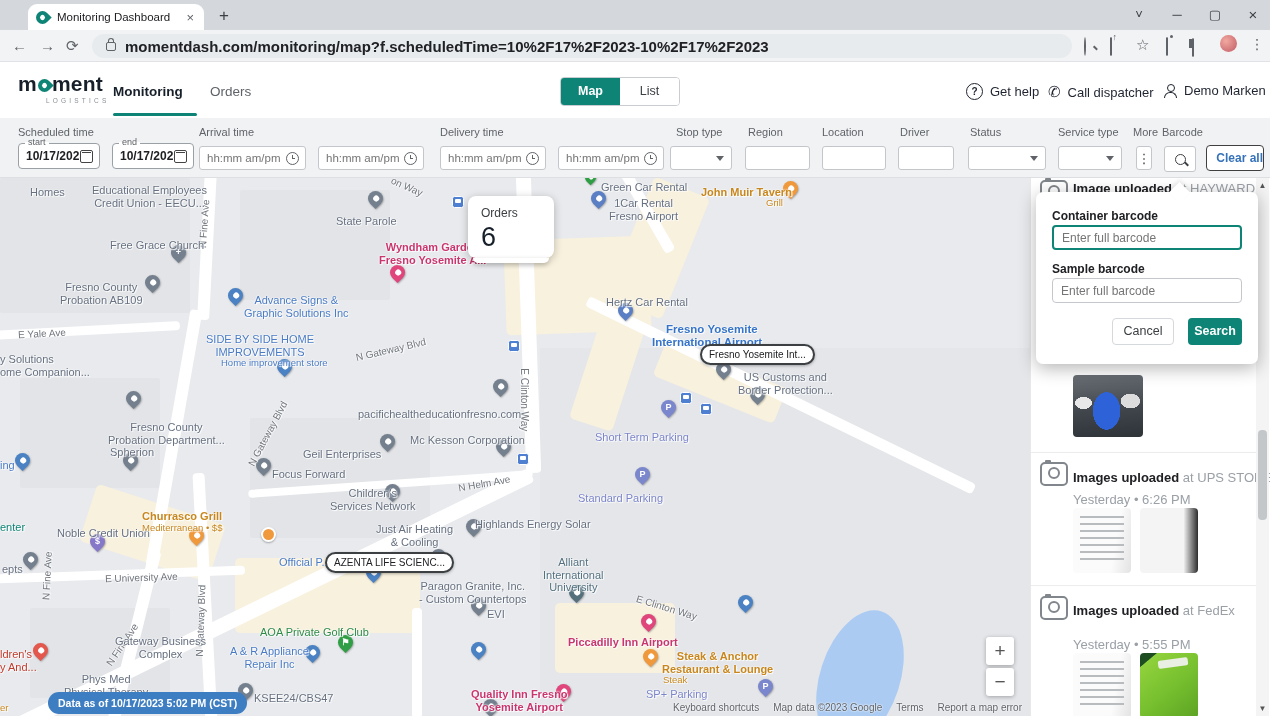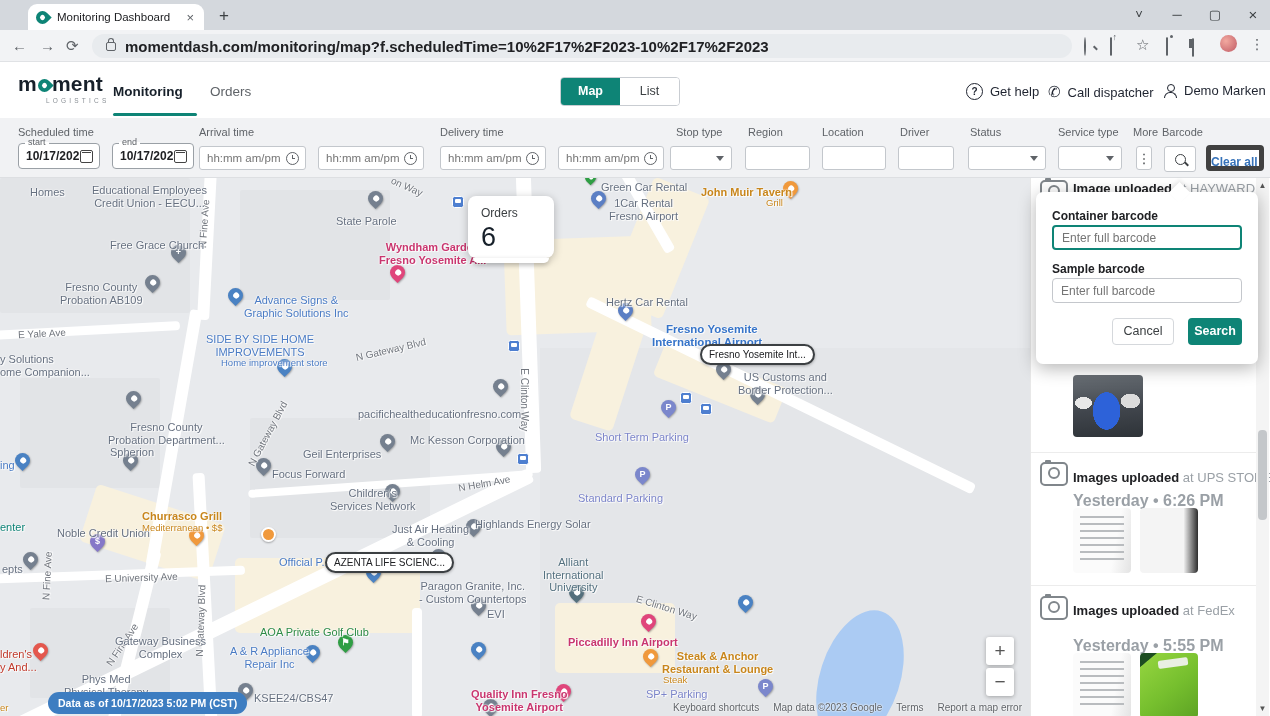--- a/index.html
+++ b/index.html
@@ -60,21 +60,21 @@
   .icon-cal{width:11px;height:11px;border:1.4px solid #444;border-radius:2px;margin-right:6px;position:relative;flex:0 0 11px;}
   .icon-cal::before{content:"";position:absolute;left:1px;top:1.5px;right:1px;border-top:1.4px solid #444;}
   .icon-clock{width:11px;height:11px;border:1.4px solid #5f6368;border-radius:50%;margin-right:6px;position:relative;flex:0 0 11px;}
   .icon-clock::after{content:"";position:absolute;left:4.6px;top:2px;width:1.4px;height:4px;background:#5f6368;}
   .icon-clock::before{content:"";position:absolute;left:4.6px;top:5px;width:3.5px;height:1.4px;background:#5f6368;}
   .caret{width:0;height:0;border-left:4px solid transparent;border-right:4px solid transparent;border-top:5px solid #5f6368;margin:0 7px 0 auto;}
   .kebabbtn{justify-content:center;font-size:13px;color:#3c4043;letter-spacing:0;}
   .searchbtn{justify-content:center;}
   .smag{width:9px;height:9px;border:1.8px solid #3c4043;border-radius:50%;position:relative;}
   .smag::after{content:"";position:absolute;left:8px;top:8px;width:5px;height:2px;background:#3c4043;transform:rotate(45deg);}
-  #clearall{position:absolute;left:1206px;top:27px;width:58px;height:26px;border:5px solid #404040;border-radius:4px;background:#fff;color:#3672b9;font-size:12px;font-weight:bold;text-align:left;line-height:24px;box-sizing:border-box;}
+  #clearall{position:absolute;left:1206px;top:27px;width:58px;height:26px;border:1px solid #404040;border-radius:4px;background:#fff;color:#3672b9;font-size:12px;font-weight:bold;text-align:right;line-height:24px;box-sizing:border-box;}
   
   #map{position:absolute;left:0;top:178px;width:1030px;height:538px;background:#e8eaed;overflow:hidden;}
   .blk{position:absolute;background:#e2e4e7;border-radius:2px;}
   .shade{position:absolute;background:#e4e6e9;}
   .cream{position:absolute;background:#f8f1de;border-radius:5px;}
   .road{position:absolute;background:#ffffff;border-radius:4px;}
   .water{position:absolute;background:#abcbf3;border-radius:50%;}
   .map-label{position:absolute;font-size:11px;line-height:1.15;white-space:pre-line;text-align:center;width:max-content;text-shadow:0 0 2px #fff,0 0 2px #fff,1px 1px 1px #fff;z-index:5;}
   .lab-poi{color:#667080;}
   .lab-street{color:#70757d;font-size:10px;}
@@ -114,21 +114,21 @@
   #attrib{position:absolute;right:8px;bottom:3px;font-size:10px;color:#5f6368;z-index:8;text-shadow:0 0 2px #fff,0 0 2px #fff;display:flex;gap:14px;white-space:nowrap;}
   
   #feed{position:absolute;left:1030px;top:178px;width:240px;height:538px;background:#fff;border-left:1px solid #e8e8e8;box-sizing:border-box;}
   .feed-divider{position:absolute;left:0;width:226px;border-top:1px solid #ececec;}
   .camicon{position:absolute;width:24px;height:20px;border:2px solid #80868b;border-radius:5px;}
   .camicon::before{content:"";position:absolute;left:6px;top:3px;width:8px;height:8px;border:2px solid #80868b;border-radius:50%;}
   .camicon::after{content:"";position:absolute;left:3px;top:-4px;width:6px;height:3px;background:#80868b;border-radius:1px;}
   .feed-title{position:absolute;font-size:13px;color:#202124;white-space:nowrap;}
   .feed-title b{font-weight:bold;}
   .feed-title .gr{color:#9aa0a6;}
-  .feed-time{position:absolute;font-size:16px;color:#9aa0a6;font-weight:bold;}
+  .feed-time{position:absolute;font-size:13px;color:#9aa0a6;}
   .thumbrow{position:absolute;display:flex;gap:9px;}
   .thumb{width:58px;height:65px;border-radius:4px;}
   .th-bin{width:70px;height:62px;background:radial-gradient(22px 30px at 48% 58%,#2d62d9 62%,rgba(0,0,0,0) 63%),radial-gradient(14px 10px at 15% 45%,#e8e8e8 60%,rgba(0,0,0,0) 61%),radial-gradient(16px 12px at 82% 42%,#dcdcdc 60%,rgba(0,0,0,0) 61%),linear-gradient(175deg,#6a7076 0%,#41464d 55%,#2e3338 100%);}
   .th-doc{background:linear-gradient(100deg,#fbfbfb 70%,#e3e3e3 100%);position:relative;overflow:hidden;}
   .th-doc::after{content:"";position:absolute;left:7px;right:7px;top:8px;bottom:8px;background:repeating-linear-gradient(180deg,#b9bcbf 0 2px,rgba(0,0,0,0) 2px 7px);}
   .th-dark{background:linear-gradient(90deg,#f4f4f4 75%,#2d2d2d 100%);}
   .th-dark::after{left:5px;right:16px;}
   .th-green{background:linear-gradient(140deg,#1d4d21 0%,#1d4d21 12%,#8fd13c 13%,#76bf2e 55%,#5da324 100%);position:relative;overflow:hidden;}
   .th-green::after{content:"";position:absolute;left:18px;top:6px;width:30px;height:8px;background:#e9efe2;border-radius:2px;transform:rotate(-8deg);}
   #scrollbar{position:absolute;left:1256px;top:178px;width:13px;height:538px;background:#f4f4f4;}
@@ -324,21 +324,21 @@
         <span class="map-label lab-poi" style="left: 110px; top: 268px;">Spherion</span>
         <span class="map-label lab-poi" style="left: 28px; top: 349px; margin-left: 29px;">Noble Credit Union</span>
         <span class="map-label lab-poi" style="left: 2px; top: 385px;">epts</span>
         <span class="map-label lab-poi" style="left: 336px; top: 37px;">State Parole</span>
         <span class="map-label lab-poi" style="left: 358px; top: 230px;">pacifichealtheducationfresno.com</span>
         <span class="map-label lab-poi" style="left: 410px; top: 256px;">Mc Kesson Corporation</span>
         <span class="map-label lab-poi" style="left: 303px; top: 270px;">Geil Enterprises</span>
         <span class="map-label lab-poi" style="left: 272px; top: 290px;">Focus Forward</span>
         <span class="map-label lab-poi" style="left: 330px; top: 309px;">Children's
 Services Network</span>
-        <span class="map-label lab-poi" style="left: 392px; top: 345px;">Just Air Heating
+        <span class="map-label lab-poi" style="left: 376px; top: 345px;">Just Air Heating
 &amp; Cooling</span>
         <span class="map-label lab-poi" style="left: 419px; top: 402px;">Paragon Granite, Inc.
 - Custom Countertops</span>
         <span class="map-label lab-poi" style="left: 487px; top: 430px;">EVI</span>
         <span class="map-label lab-poi" style="left: 475px; top: 340px;">Highlands Energy Solar</span>
         <span class="map-label lab-poi" style="left: 115px; top: 457px;">Gateway Business
 Complex</span>
         <span class="map-label lab-poi" style="left: 64px; top: 495px;">Phys Med
 Physical Therapy</span>
         <span class="map-label lab-poi" style="left: 254px; top: 514px;">KSEE24/CBS47</span>

